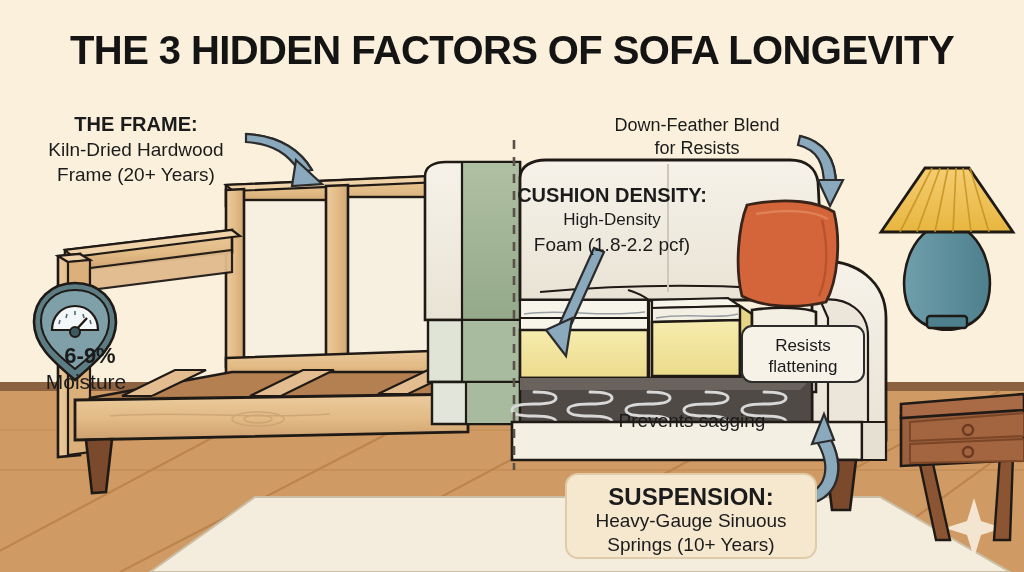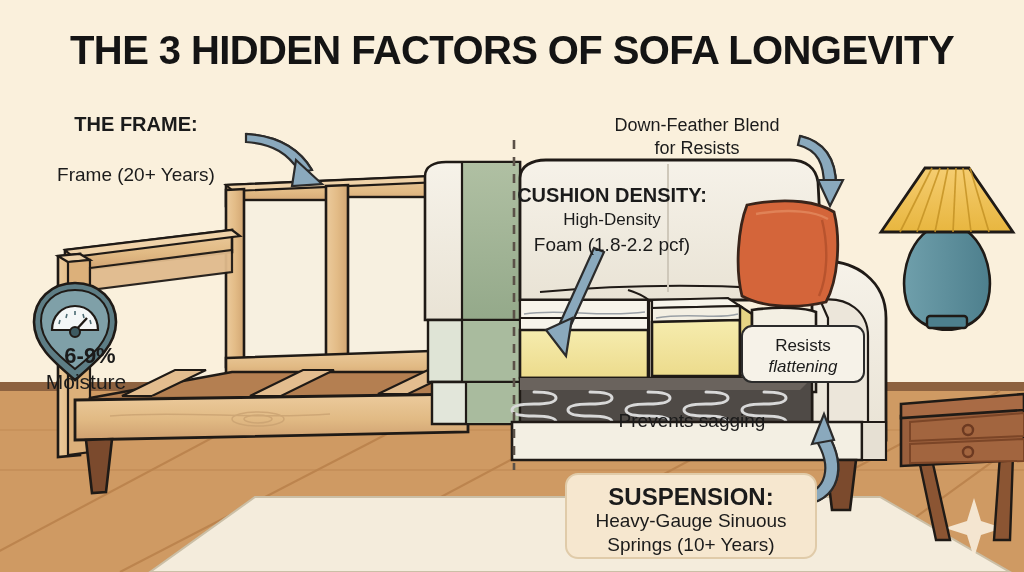--- a/index.html
+++ b/index.html
@@ -30,21 +30,21 @@
   #moist-lbl{left:86px;top:370px;font-size:21px;}
 
   #down-l1{left:697px;top:115px;font-size:18px;}
   #down-l2{left:697px;top:138px;font-size:18px;}
 
   #cd-head{left:612px;top:184px;font-size:20px;font-weight:bold;}
   #cd-l1{left:612px;top:210px;font-size:17px;}
   #cd-l2{left:612px;top:234px;font-size:19px;text-align:center;}
 
   #resist-l1{left:803px;top:336px;font-size:17px;}
-  #resist-l2{left:803px;top:357px;font-size:17px;font-style:italic;}
+  #resist-l2{left:803px;top:357px;font-size:17px;}
 
   #prevent{left:692px;top:410px;font-size:19px;}
 
   #sus-head{left:691px;top:484px;font-size:24px;font-weight:bold;}
   #sus-l1{left:691px;top:510px;font-size:19px;}
   #sus-l2{left:691px;top:534px;font-size:19px;}
 </style>
 </head>
 <body>
 
@@ -305,20 +305,21 @@
 
       <rect x="590" y="176" width="220" height="82" rx="10" fill="#f6f2e8" opacity="0.0"></rect>
       <rect x="742" y="326" width="122" height="56" rx="10" fill="#f6f2e8" stroke="#2b2b2b" stroke-width="2"></rect>
       <rect x="566" y="474" width="250" height="84" rx="12" fill="#f6e7cf" stroke="#e0cba9" stroke-width="2"></rect>
     </g>
   </svg>
 
   <div id="title" class="txt center">THE 3 HIDDEN FACTORS OF SOFA LONGEVITY</div>
 
   <div id="frame-head" class="txt center hdr">THE FRAME:</div>
+  <div id="frame-l1" class="txt center">Kiln-Dried Hardwood</div>
   <div id="frame-l2" class="txt center">Frame (20+ Years)</div>
 
   <div id="moist-val" class="txt center hdr">6-9%</div>
   <div id="moist-lbl" class="txt center">Moisture</div>
 
   <div id="down-l1" class="txt center">Down-Feather Blend</div>
   <div id="down-l2" class="txt center">for Resists</div>
 
   <div id="cd-head" class="txt center hdr">CUSHION DENSITY:</div>
   <div id="cd-l1" class="txt center">High-Density</div>

